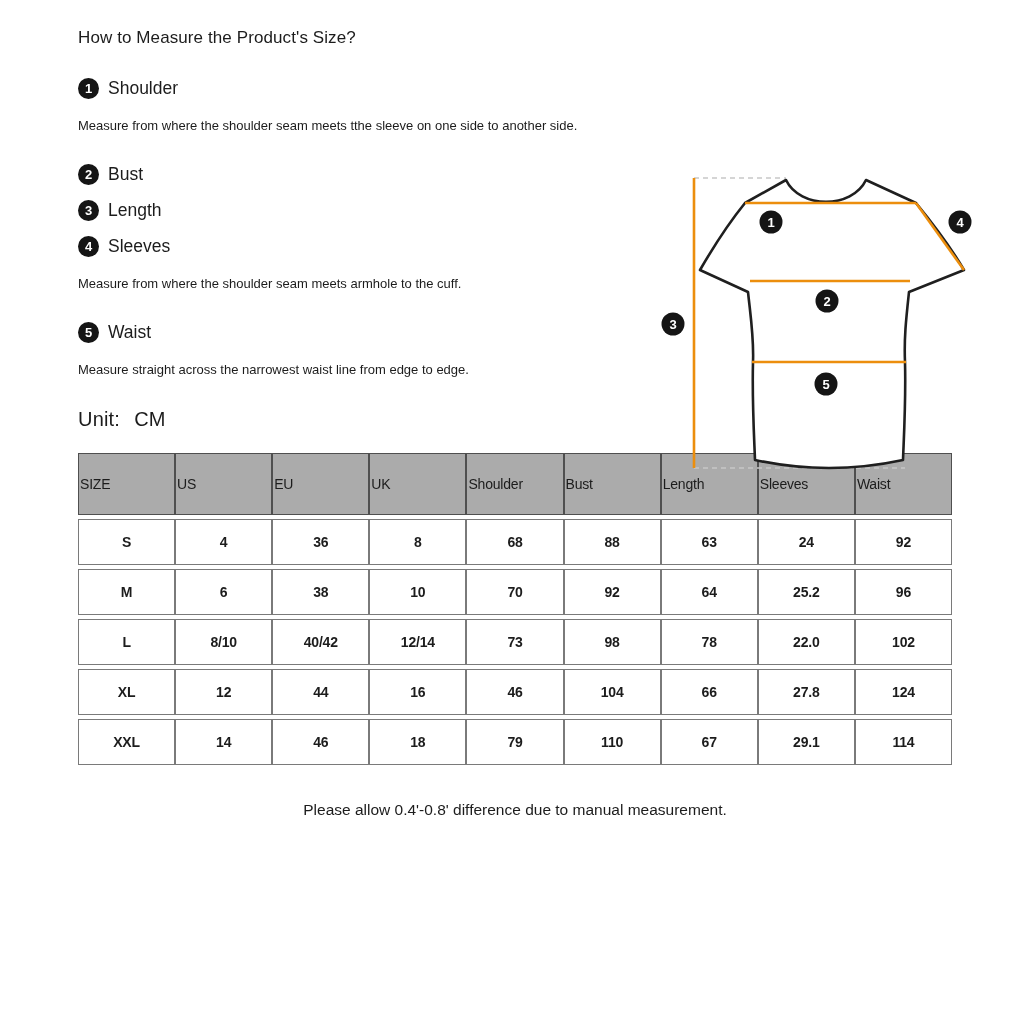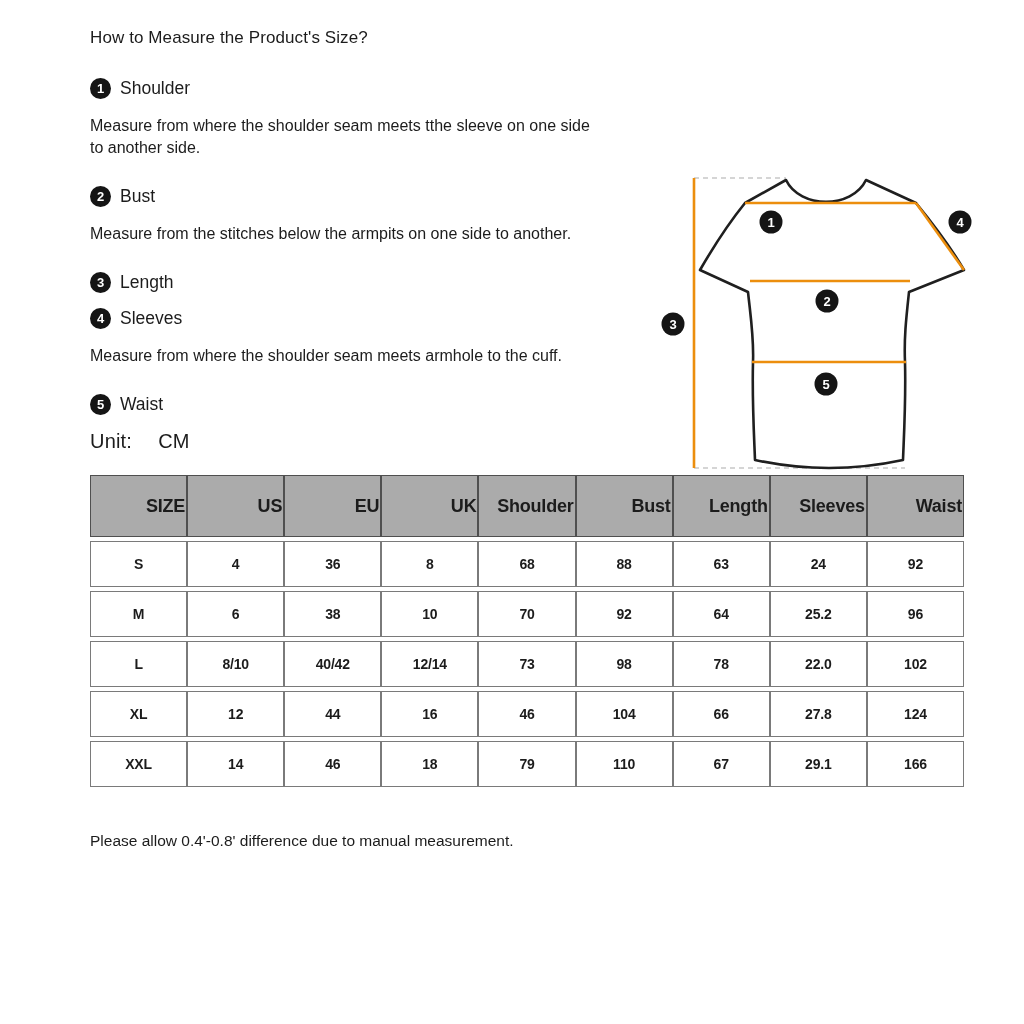--- a/index.html
+++ b/index.html
@@ -11,21 +11,21 @@
   }
   .canvas {
     position: relative;
     width: 1024px;
     height: 1024px;
     background: #ffffff;
     overflow: hidden;
   }
   .content {
     position: absolute;
-    left: 90px;
+    left: 78px;
     top: 28px;
     width: 874px;
   }
   .page-title {
     font-size: 17px;
     font-weight: 400;
     margin: 0 0 30px 0;
     letter-spacing: 0.1px;
   }
   .instructions {
@@ -47,67 +47,68 @@
     font-size: 13px;
     font-weight: 700;
     line-height: 21px;
     text-align: center;
   }
   .item-label {
     font-size: 17.5px;
     font-weight: 500;
   }
   .item-desc {
-    font-size: 16px;
+    font-size: 13px;
     line-height: 22px;
     margin: 16px 0 27px 0;
   }
   .unit-line {
     font-size: 20px;
     margin: 10px 0 0 0;
     letter-spacing: 0.2px;
   }
-  .unit-value { margin-left: 26px; }
+  .unit-value { margin-left: 14px; }
 
   .diagram {
     position: absolute;
     left: 648px;
     top: 152px;
     width: 370px;
     height: 330px;
   }
 
   table.size-table {
     margin-top: 18px;
     width: 874px;
     border-collapse: separate;
     border-spacing: 0 4px;
     table-layout: fixed;
   }
   table.size-table th {
     background: #ababab;
     border: 1px solid #4f4f4f;
     height: 58px;
-    font-size: 18px;
-    font-weight: 700;
+    font-size: 14px;
+    font-weight: 400;
     letter-spacing: -0.2px;
-    text-align: right;
+    text-align: left;
   }
   table.size-table td {
     border: 1px solid #7a7a7a;
     height: 42px;
     font-size: 14px;
     font-weight: 700;
     letter-spacing: -0.2px;
     text-align: center;
     background: #ffffff;
   }
   .footer-note {
-    margin-top: 41px;
+    margin-top: 32px;
     width: 874px;
+    text-align: center;
     font-size: 15.5px;
   }
   .marker-text {
     fill: #ffffff;
     font-size: 13px;
     font-weight: 700;
     font-family: "Liberation Sans", "DejaVu Sans", sans-serif;
     text-anchor: middle;
   }
 </style>
@@ -124,37 +125,37 @@
       <div class="item-heading">
         <span class="num-badge">1</span>
         <span class="item-label">Shoulder</span>
       </div>
       <p class="item-desc">Measure from where the shoulder seam meets tthe sleeve on one side to another side.</p>
 
       <div class="item-heading">
         <span class="num-badge">2</span>
         <span class="item-label">Bust</span>
       </div>
-      <p class="item-desc">Measure from the stitches below the armpits on one side to another.</p>
 
       <div class="item-heading">
         <span class="num-badge">3</span>
         <span class="item-label">Length</span>
       </div>
 
       <div class="item-heading">
         <span class="num-badge">4</span>
         <span class="item-label">Sleeves</span>
       </div>
       <p class="item-desc">Measure from where the shoulder seam meets armhole to the cuff.</p>
 
       <div class="item-heading">
         <span class="num-badge">5</span>
         <span class="item-label">Waist</span>
       </div>
+      <p class="item-desc">Measure straight across the narrowest waist line from edge to edge.</p>
 
     </div>
 
     <div class="unit-line">
       <span>Unit:</span><span class="unit-value">CM</span>
     </div>
 
     <table class="size-table">
       <thead>
         <tr>
@@ -216,21 +217,21 @@
         </tr>
         <tr>
           <td>XXL</td>
           <td>14</td>
           <td>46</td>
           <td>18</td>
           <td>79</td>
           <td>110</td>
           <td>67</td>
           <td>29.1</td>
-          <td>166</td>
+          <td>114</td>
         </tr>
       </tbody>
     </table>
 
     <div class="footer-note">Please allow 0.4'-0.8' difference due to manual measurement.</div>
   </div>
 
   <svg class="diagram" viewBox="0 0 370 330" xmlns="http://www.w3.org/2000/svg">
 
     <line x1="46" y1="26" x2="138" y2="26" stroke="#c8c8c8" stroke-width="1.6" stroke-dasharray="5 4"></line>

